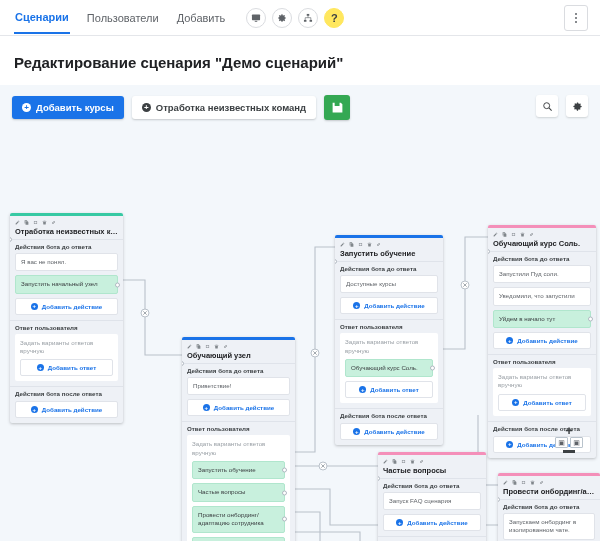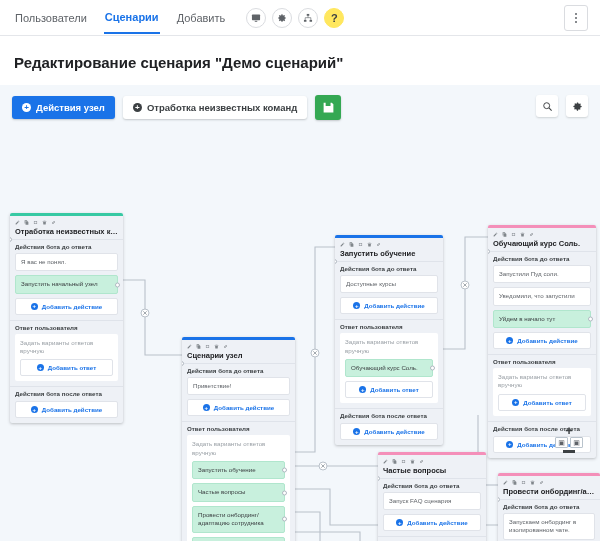--- a/index.html
+++ b/index.html
@@ -195,22 +195,22 @@
     background: #fff; border: 1.2px solid #b0b8c1;
   }
 
   
   .edges { position: absolute; inset: 0; z-index: 5; pointer-events: none; }
 </style>
 </head>
 <body>
 
 <div class="topnav">
+  <div class="nav-tab active">Сценарии</div>
   <div class="nav-tab">Пользователи</div>
-  <div class="nav-tab active">Сценарии</div>
   <div class="nav-tab">Добавить</div>
 
   <div class="icon-btns">
     <div class="circle-btn">
       <svg width="10" height="10" viewBox="0 0 16 16">
           <rect x="1.5" y="2.5" width="13" height="9" rx="1" fill="#5f6368"></rect>
           <rect x="6" y="12.5" width="4" height="1.5" fill="#5f6368"></rect>
         </svg>
     </div>
     <div class="circle-btn">
@@ -277,21 +277,21 @@
       <circle cx="323" cy="381" r="4" fill="#ffffff" stroke="#b9c1ca" stroke-width="1"></circle>
       <path d="M321.3 379.3 L324.7 382.7 M324.7 379.3 L321.3 382.7" stroke="#9aa0a6" stroke-width="0.9"></path>
       <circle cx="330" cy="523" r="4" fill="#ffffff" stroke="#b9c1ca" stroke-width="1"></circle>
       <path d="M328.3 521.3 L331.7 524.7 M331.7 521.3 L328.3 524.7" stroke="#9aa0a6" stroke-width="0.9"></path>
     </g>
   </svg>
 
   <div class="toolbar">
     <div class="btn btn-primary">
       <span class="plus">+</span>
-      <span>Действия узел</span>
+      <span>Добавить курсы</span>
     </div>
     <div class="btn btn-white">
       <span class="plus">+</span>
       <span>Отработка неизвестных команд</span>
     </div>
     <div class="btn-save" title="Сохранить">
       <svg width="13" height="13" viewBox="0 0 16 16">
           <path fill="#fff" d="M2 2h10l2 2v10H2V2zm2.5 0v4h6V2h-6zM4 9h8v4H4V9z"></path>
         </svg>
     </div>
@@ -407,21 +407,21 @@
               <svg width="5" height="5" viewBox="0 0 16 16">
                 <path fill="#80868b" d="M5 2h6v1.5h3V5H2V3.5h3V2zM3.5 6h9l-.7 8.2H4.2L3.5 6z"></path>
               </svg>
             </span>
             <span>
               <svg width="5" height="5" viewBox="0 0 16 16">
                 <path fill="#80868b" d="M6.3 9.7a2.6 2.6 0 0 1 0-3.7l2-2a2.6 2.6 0 0 1 3.7 3.7l-1 1-1-1 1-1a1.2 1.2 0 0 0-1.7-1.7l-2 2a1.2 1.2 0 0 0 0 1.7l-1 1zm3.4-3.4a2.6 2.6 0 0 1 0 3.7l-2 2a2.6 2.6 0 0 1-3.7-3.7l1-1 1 1-1 1a1.2 1.2 0 0 0 1.7 1.7l2-2a1.2 1.2 0 0 0 0-1.7l1-1z"></path>
               </svg>
             </span>
           </div>
-          <div class="node-title">Сценарии узел</div>
+          <div class="node-title">Обучающий узел</div>
         </div>
         <div class="sec-label">Действия бота до ответа</div>
         <div class="sec-body">
           <div class="act">Приветствие!</div>
           <div class="add-btn">
             <span class="c">+</span>
             <span>Добавить действие</span>
           </div>
         </div>
         <div class="sec-label">Ответ пользователя</div>

